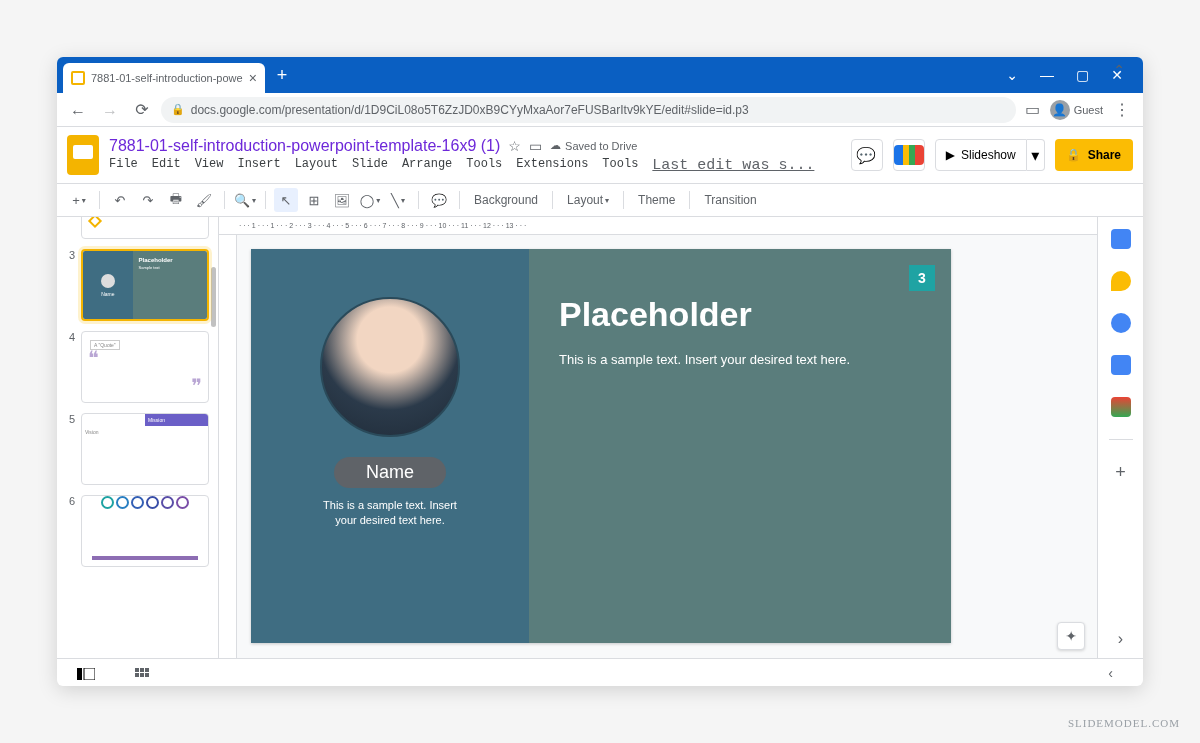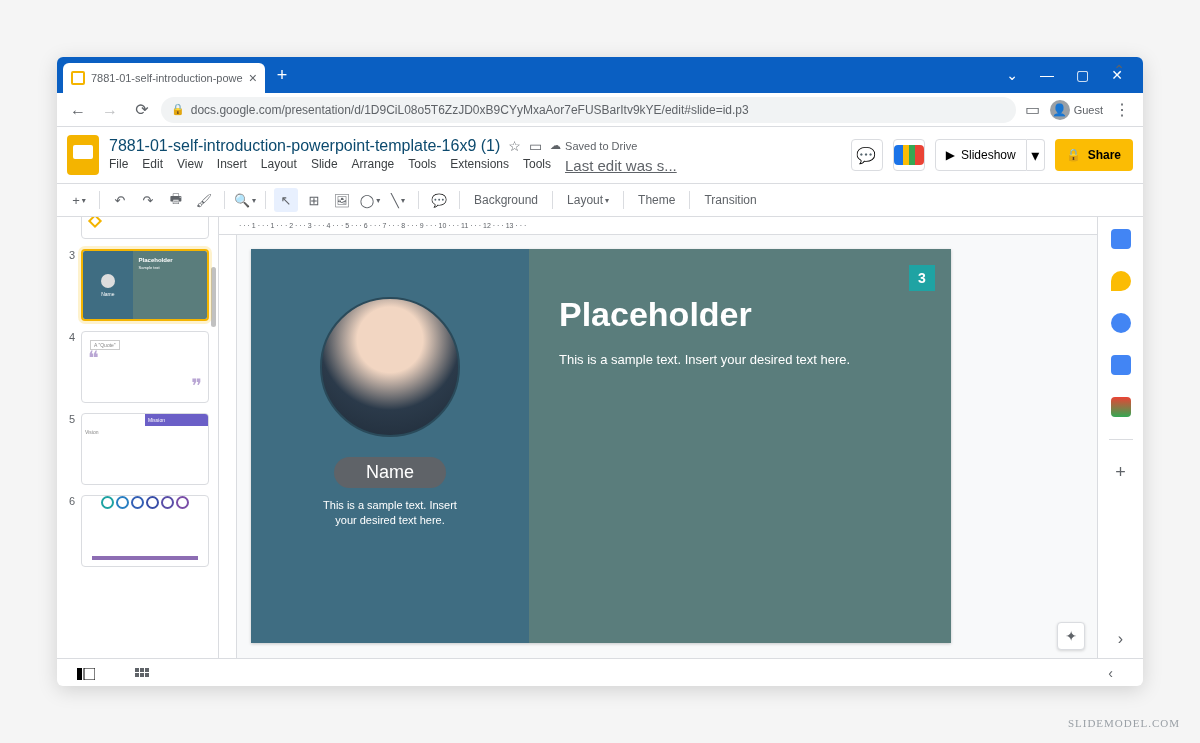--- a/index.html
+++ b/index.html
@@ -26,25 +26,25 @@
 .ext-icon { width: 22px; height: 22px; display: flex; align-items: center; justify-content: center; color: #5f6368; }
 .guest-chip { display: flex; align-items: center; gap: 4px; font-size: 11px; color: #5f6368; }
 .guest-avatar { width: 20px; height: 20px; background: #9aa0a6; border-radius: 50%; display: flex; align-items: center; justify-content: center; color: #fff; font-size: 12px; }
 
 
 .docheader { height: 56px; display: flex; align-items: center; padding: 0 10px; gap: 10px; }
 .slides-logo { width: 32px; height: 40px; background: #f4b400; border-radius: 4px; position: relative; }
 .slides-logo::after { content: ''; position: absolute; left: 6px; top: 10px; width: 20px; height: 14px; background: #fff; border-radius: 2px; }
 .doc-title-block { display: flex; flex-direction: column; gap: 2px; flex: 1; }
 .doc-title-row { display: flex; align-items: center; gap: 8px; }
-.doc-title { font-size: 16px; color: #0c4a6e; }
+.doc-title { font-size: 16px; color: #6d28d9; }
 .doc-title-icon { color: #5f6368; font-size: 14px; }
 .saved-to-drive { font-size: 11px; color: #5f6368; display: flex; align-items: center; gap: 4px; }
 .menubar { display: flex; gap: 14px; font-size: 12px; color: #3c4043; }
-.menubar span { cursor: pointer; }
+.menubar span { cursor: pointer; font-family: Liberation Mono, monospace; }
 .last-edit { font-size: 15px; color: #5f6368; text-decoration: underline; cursor: pointer; }
 .header-actions { display: flex; align-items: center; gap: 10px; }
 .hact-icon { width: 32px; height: 32px; border: 1px solid #dadce0; border-radius: 4px; display: flex; align-items: center; justify-content: center; font-size: 16px; color: #5f6368; cursor: pointer; }
 .meet-icon { width: 30px; height: 20px; border-radius: 4px; background: linear-gradient(90deg, #1a73e8 30%, #fbbc04 30% 50%, #34a853 50% 70%, #ea4335 70%); }
 .slideshow-btn { height: 32px; border: 1px solid #dadce0; border-radius: 4px; display: flex; align-items: center; padding: 0 10px; gap: 6px; font-size: 12px; cursor: pointer; }
 .slideshow-dd { height: 32px; width: 18px; border: 1px solid #dadce0; border-left: none; border-radius: 0 4px 4px 0; display: flex; align-items: center; justify-content: center; }
 .share-btn { height: 32px; background: #fbbc04; border-radius: 4px; display: flex; align-items: center; padding: 0 12px; gap: 6px; font-size: 12px; font-weight: bold; cursor: pointer; }
 
 
 .toolbar { height: 34px; border-top: 1px solid #dadce0; border-bottom: 1px solid #dadce0; display: flex; align-items: center; padding: 0 10px; gap: 4px; font-size: 13px; color: #5f6368; }

